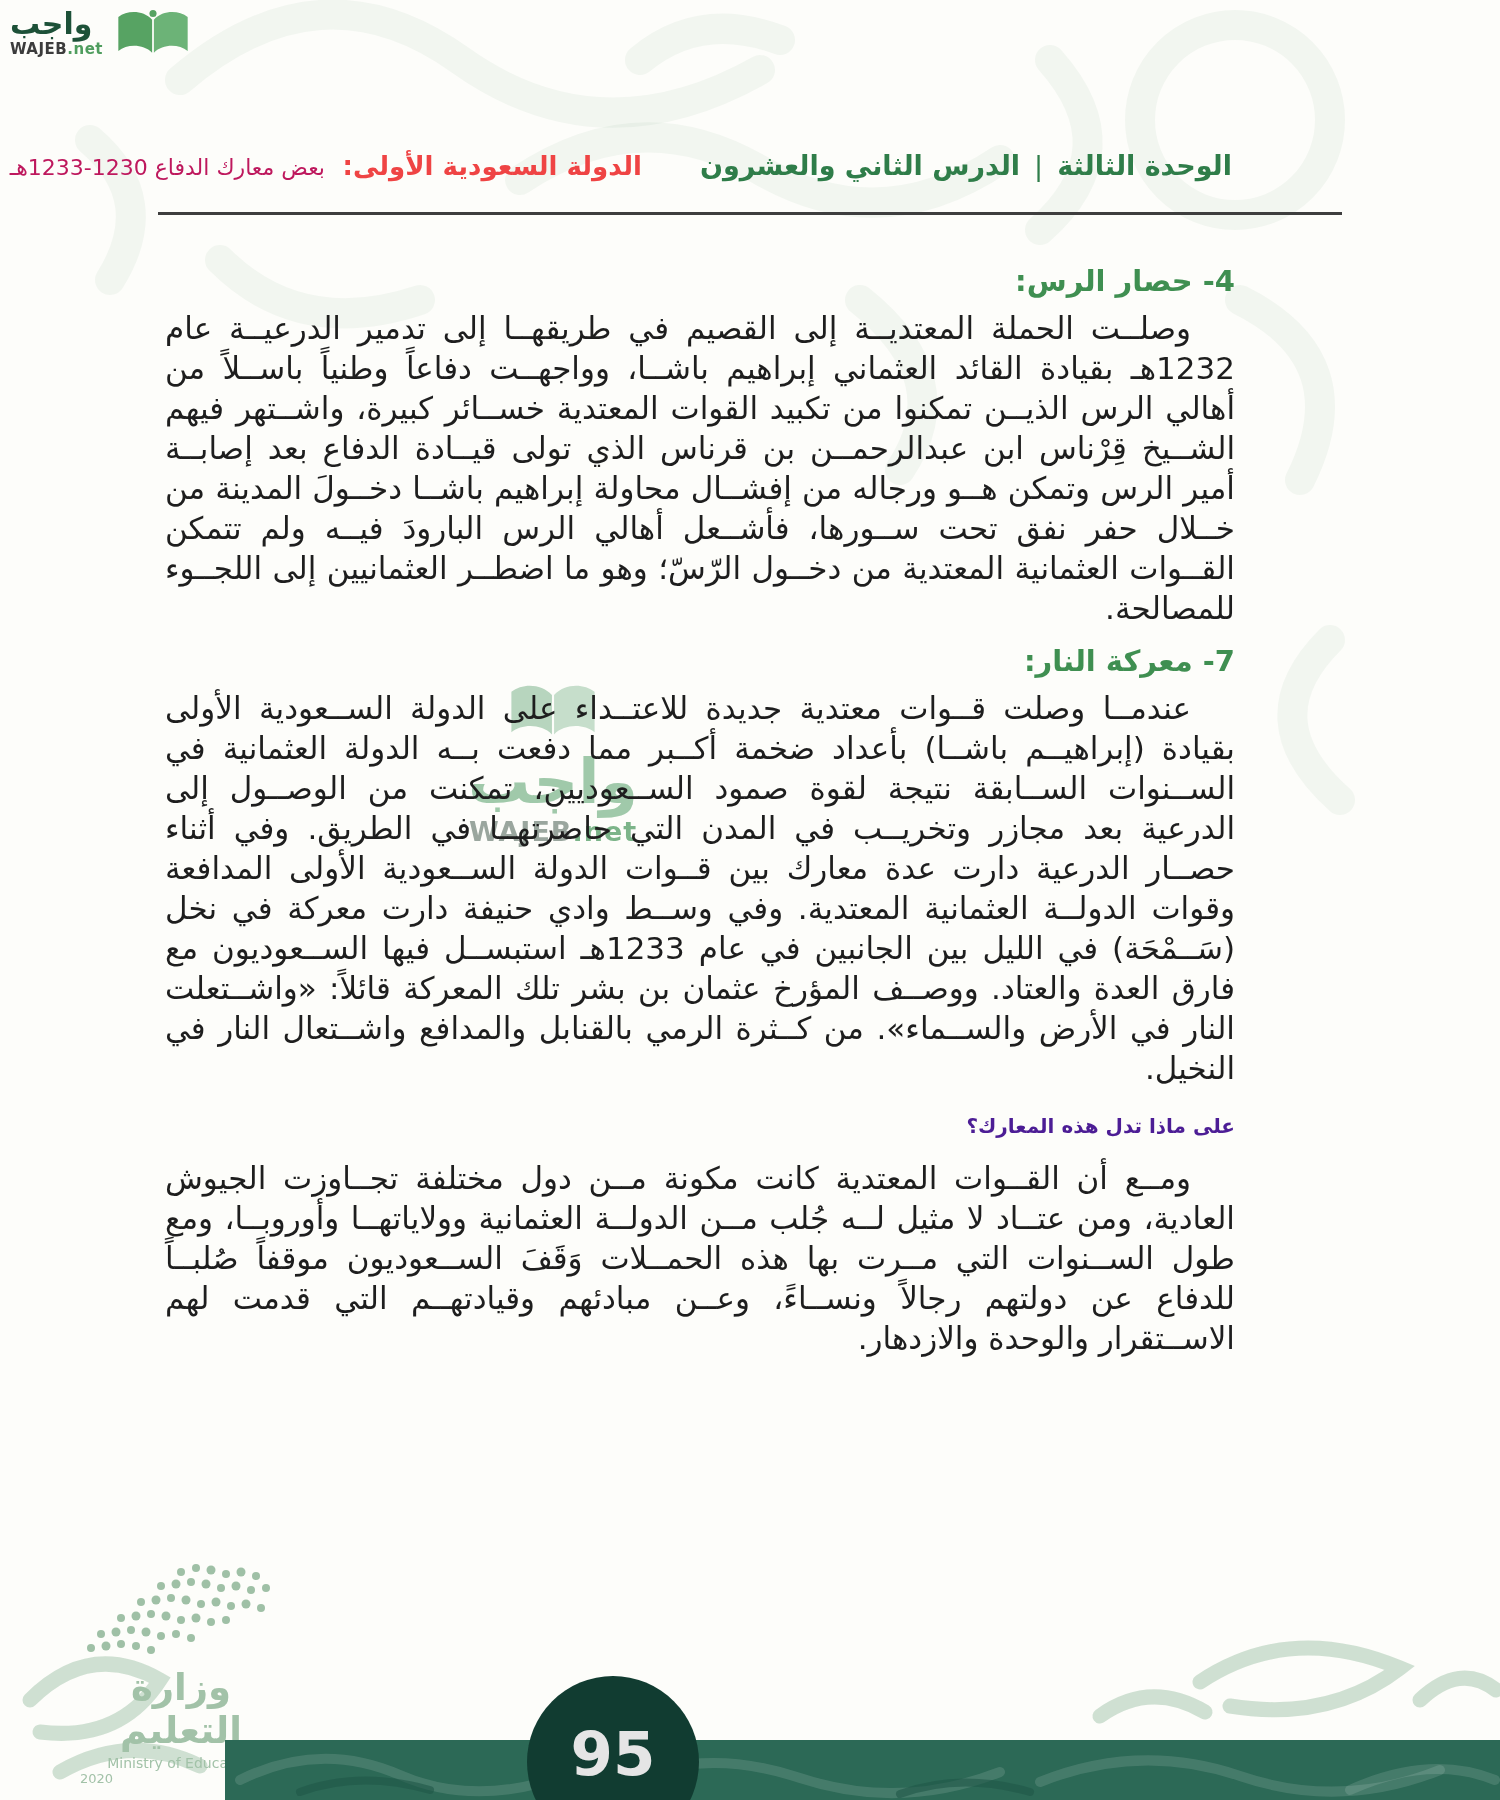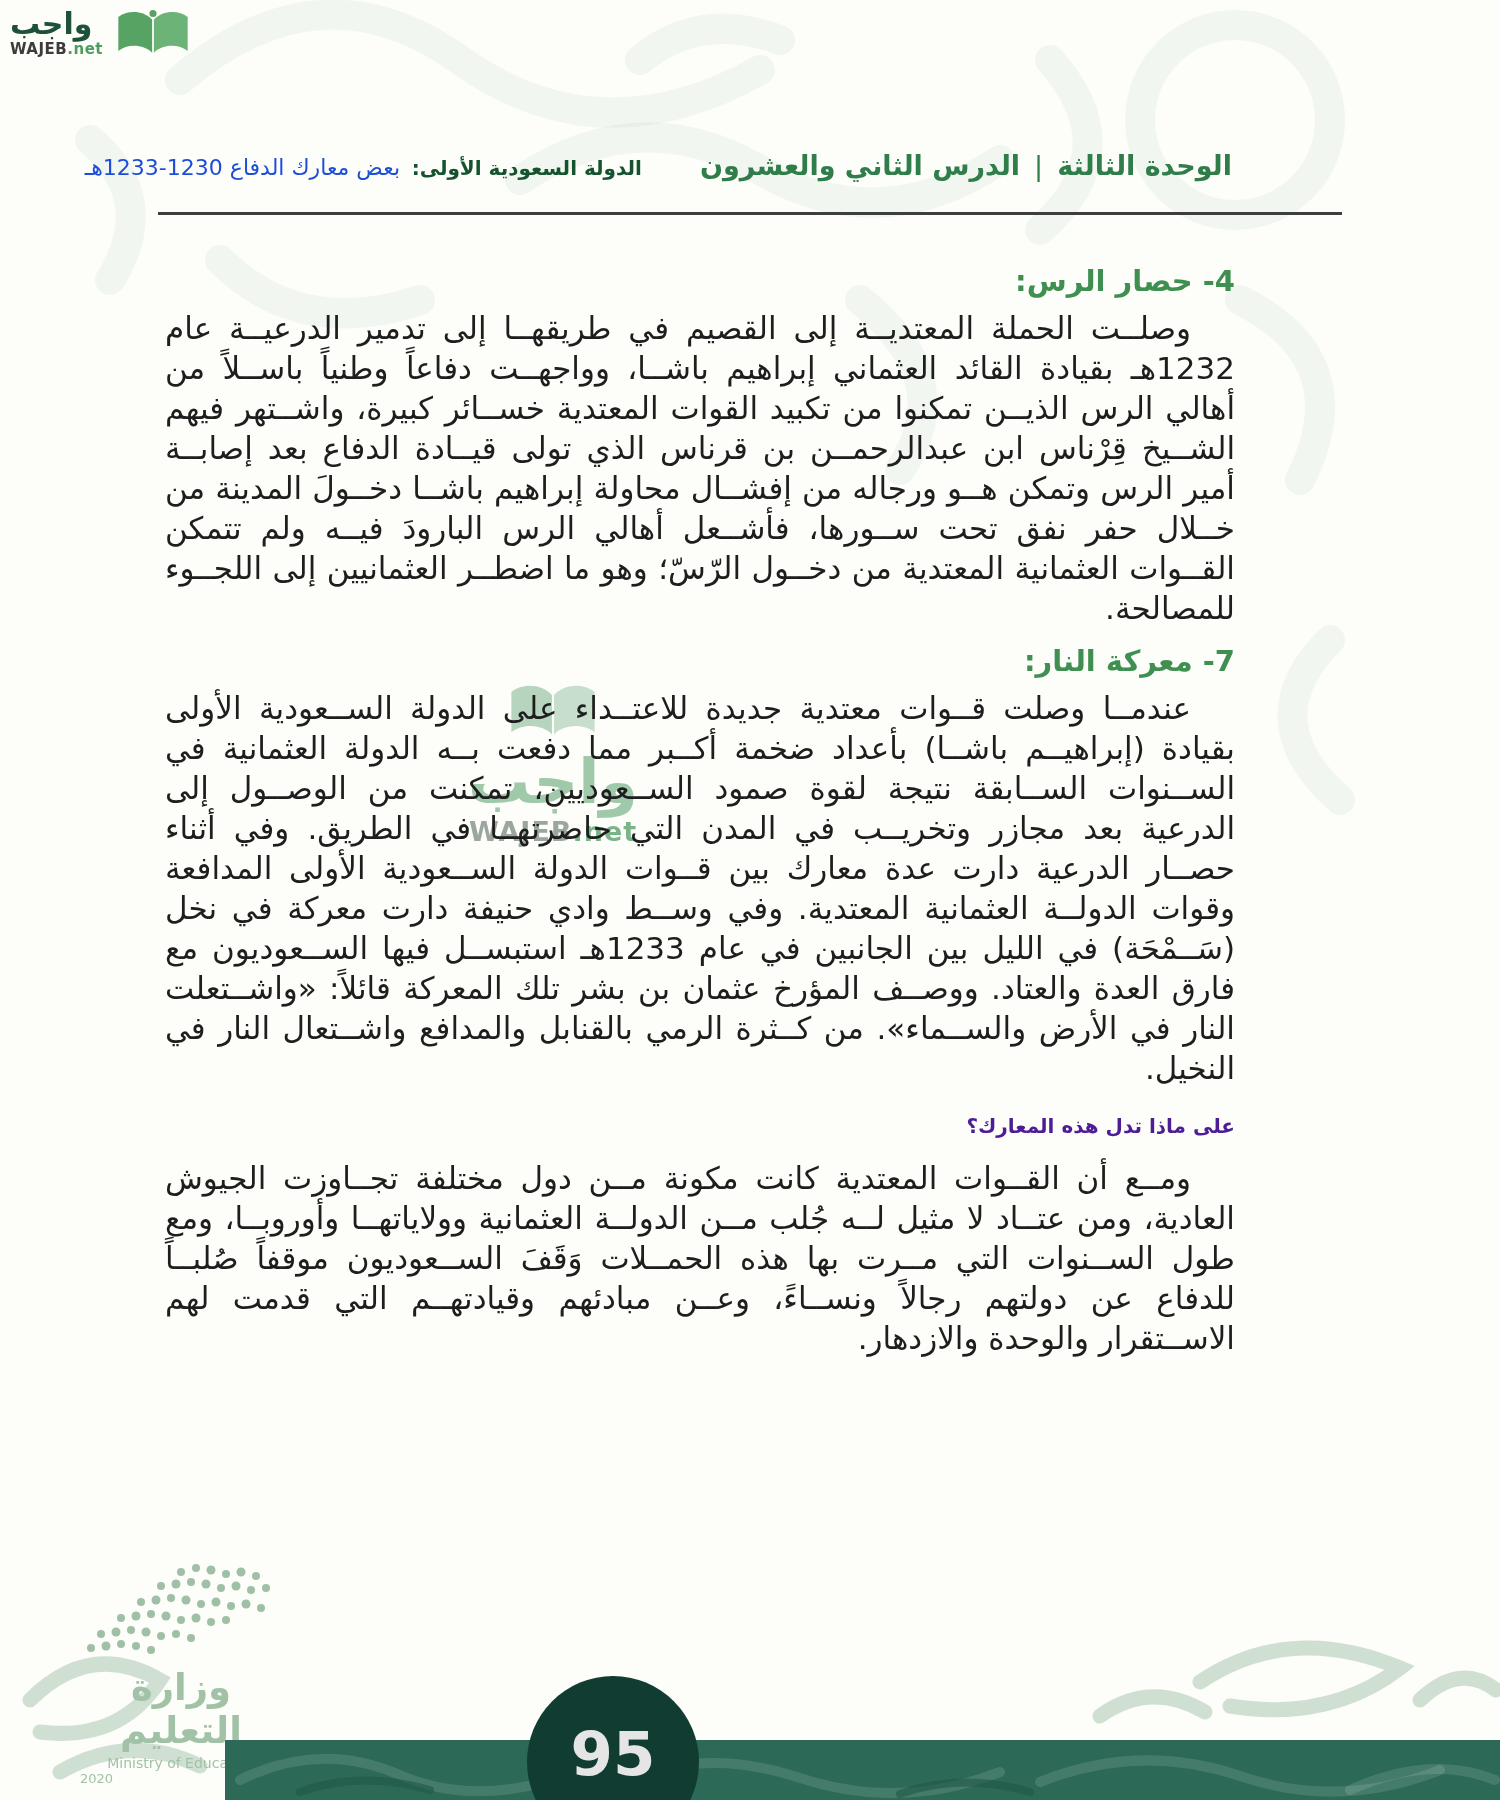--- a/index.html
+++ b/index.html
@@ -31,22 +31,22 @@
 
   
   .page-header {
     position:absolute; top:150px; right:268px; left:160px; z-index:2;
     display:flex; align-items:baseline; gap:58px;
     white-space:nowrap;
   }
   .unit-lesson { font-size:27px; font-weight:bold; color:#2f7d49; }
   .unit-lesson .sep { margin:0 14px; color:#2f7d49; font-weight:normal; }
   .lesson-topic { font-size:24px; }
-  .topic-main { font-weight:bold; color:#14532d; font-size:20px;margin-top:36px; }
-  .topic-sub { color:#1d4ed8; font-size:22px; margin-right:4px; }
+  .topic-main { font-weight:bold; color:#ef4444; font-size:26px;margin-top:36px; }
+  .topic-sub { color:#be185d; font-size:22px; margin-right:10px; }
   .header-rule {
     position:absolute; top:212px; right:158px; left:158px; height:3px;
     background:#3e3e3e; z-index:2;
   }
 
   
   .watermark {
     position:absolute; left:418px; top:680px; width:270px; z-index:0;
     text-align:center; pointer-events:none;
   }

